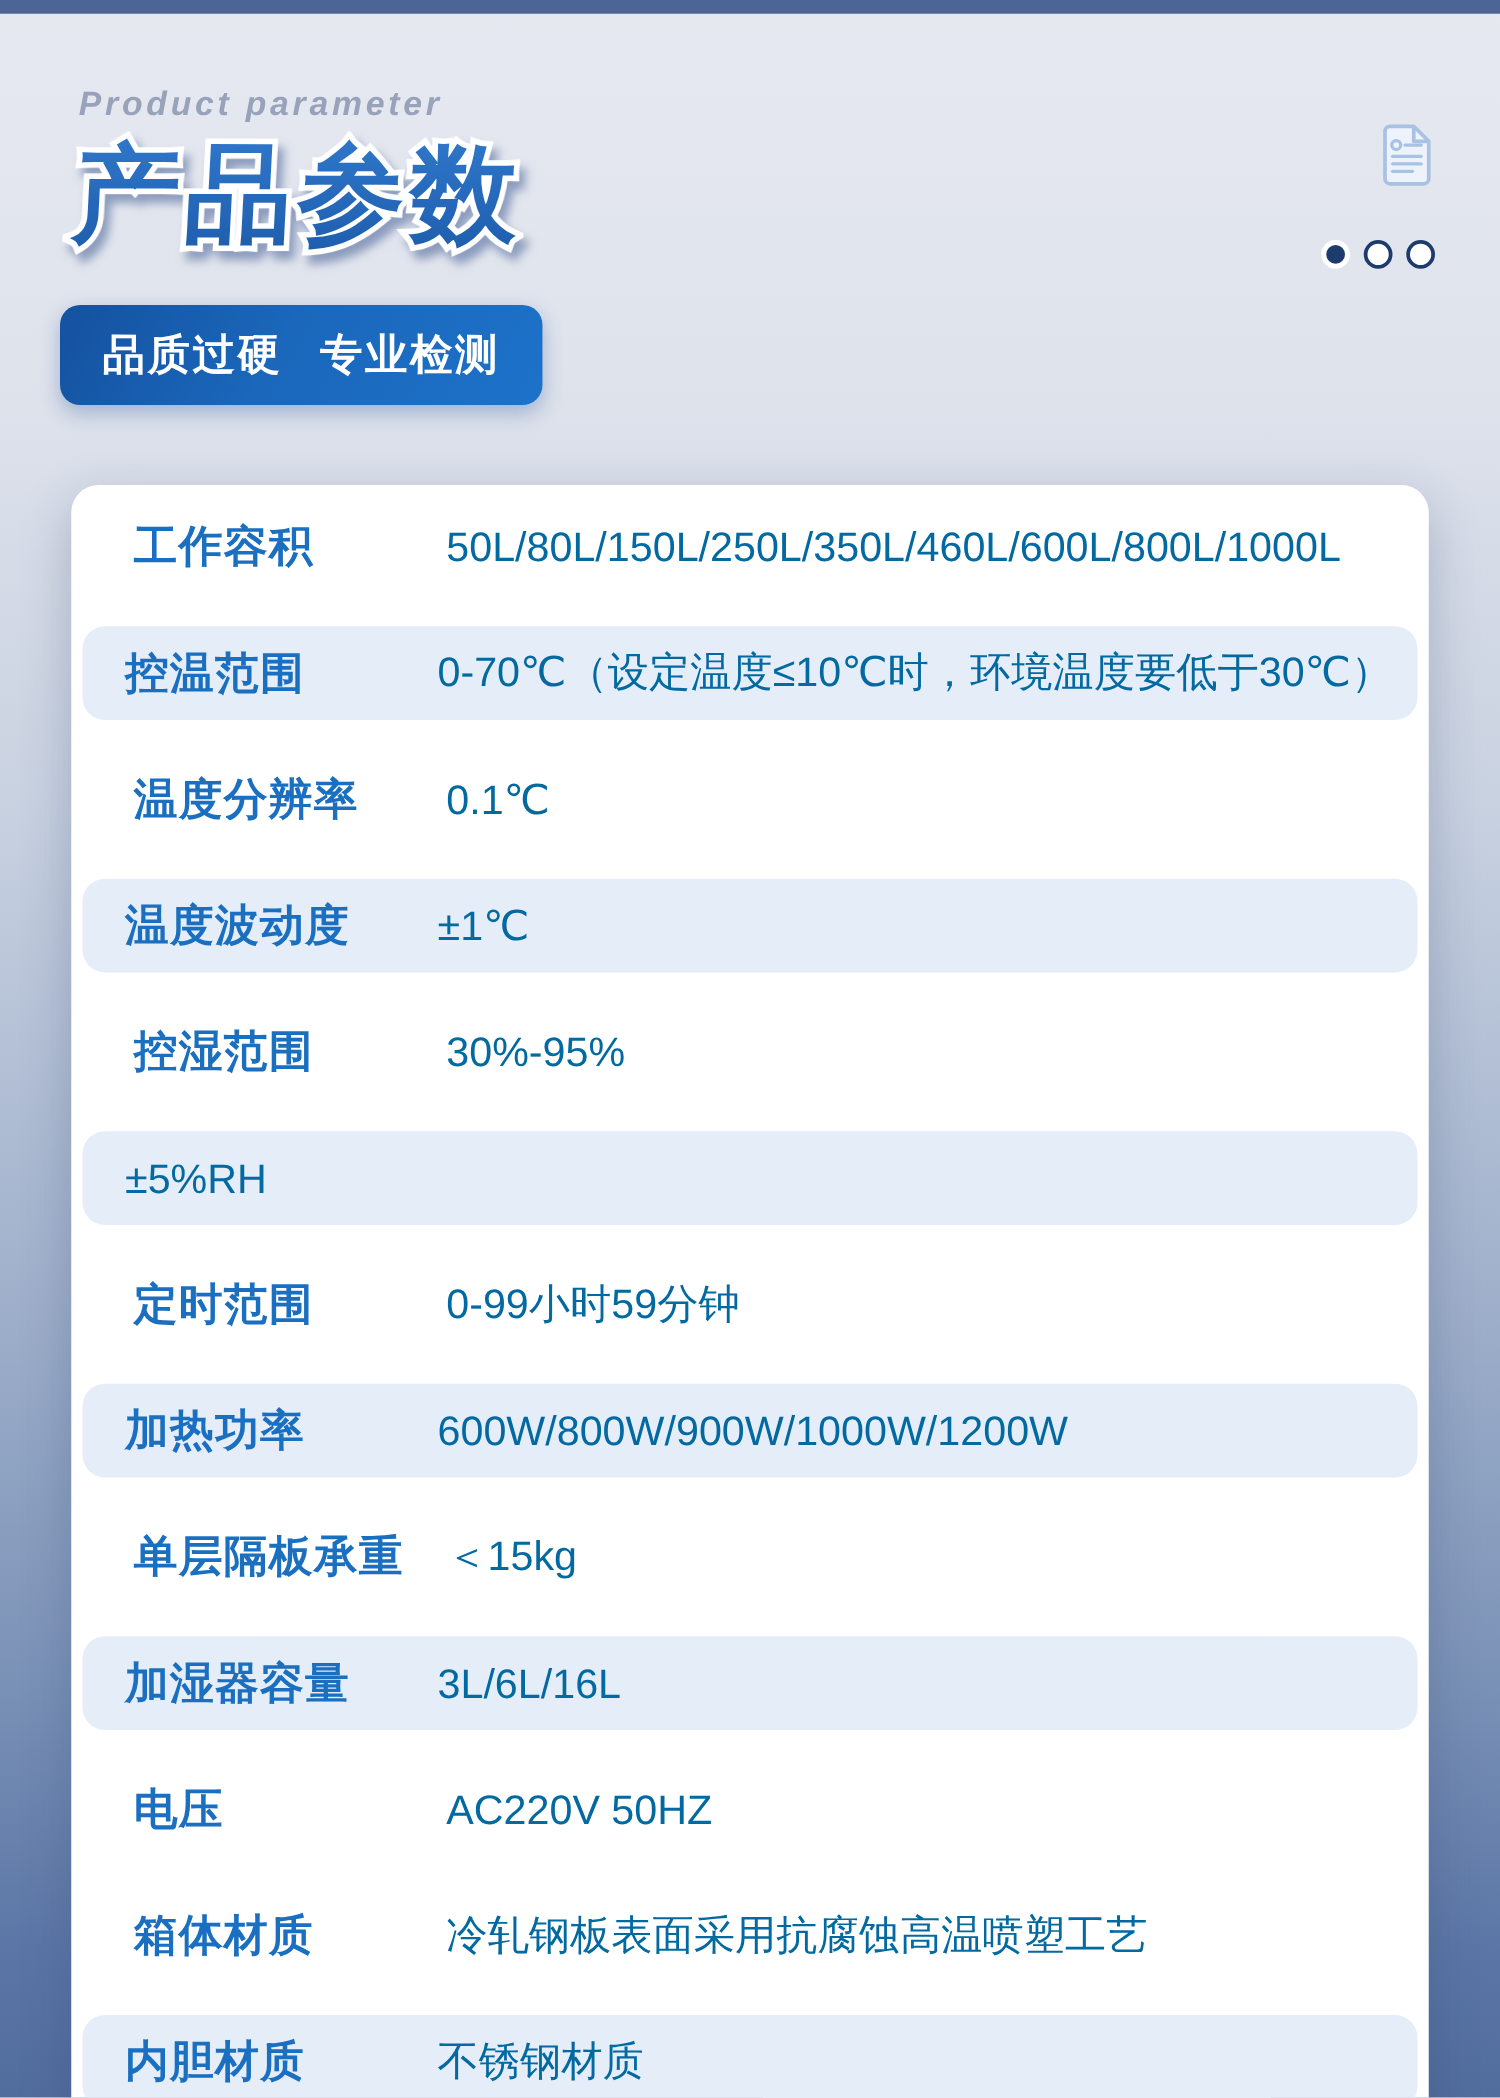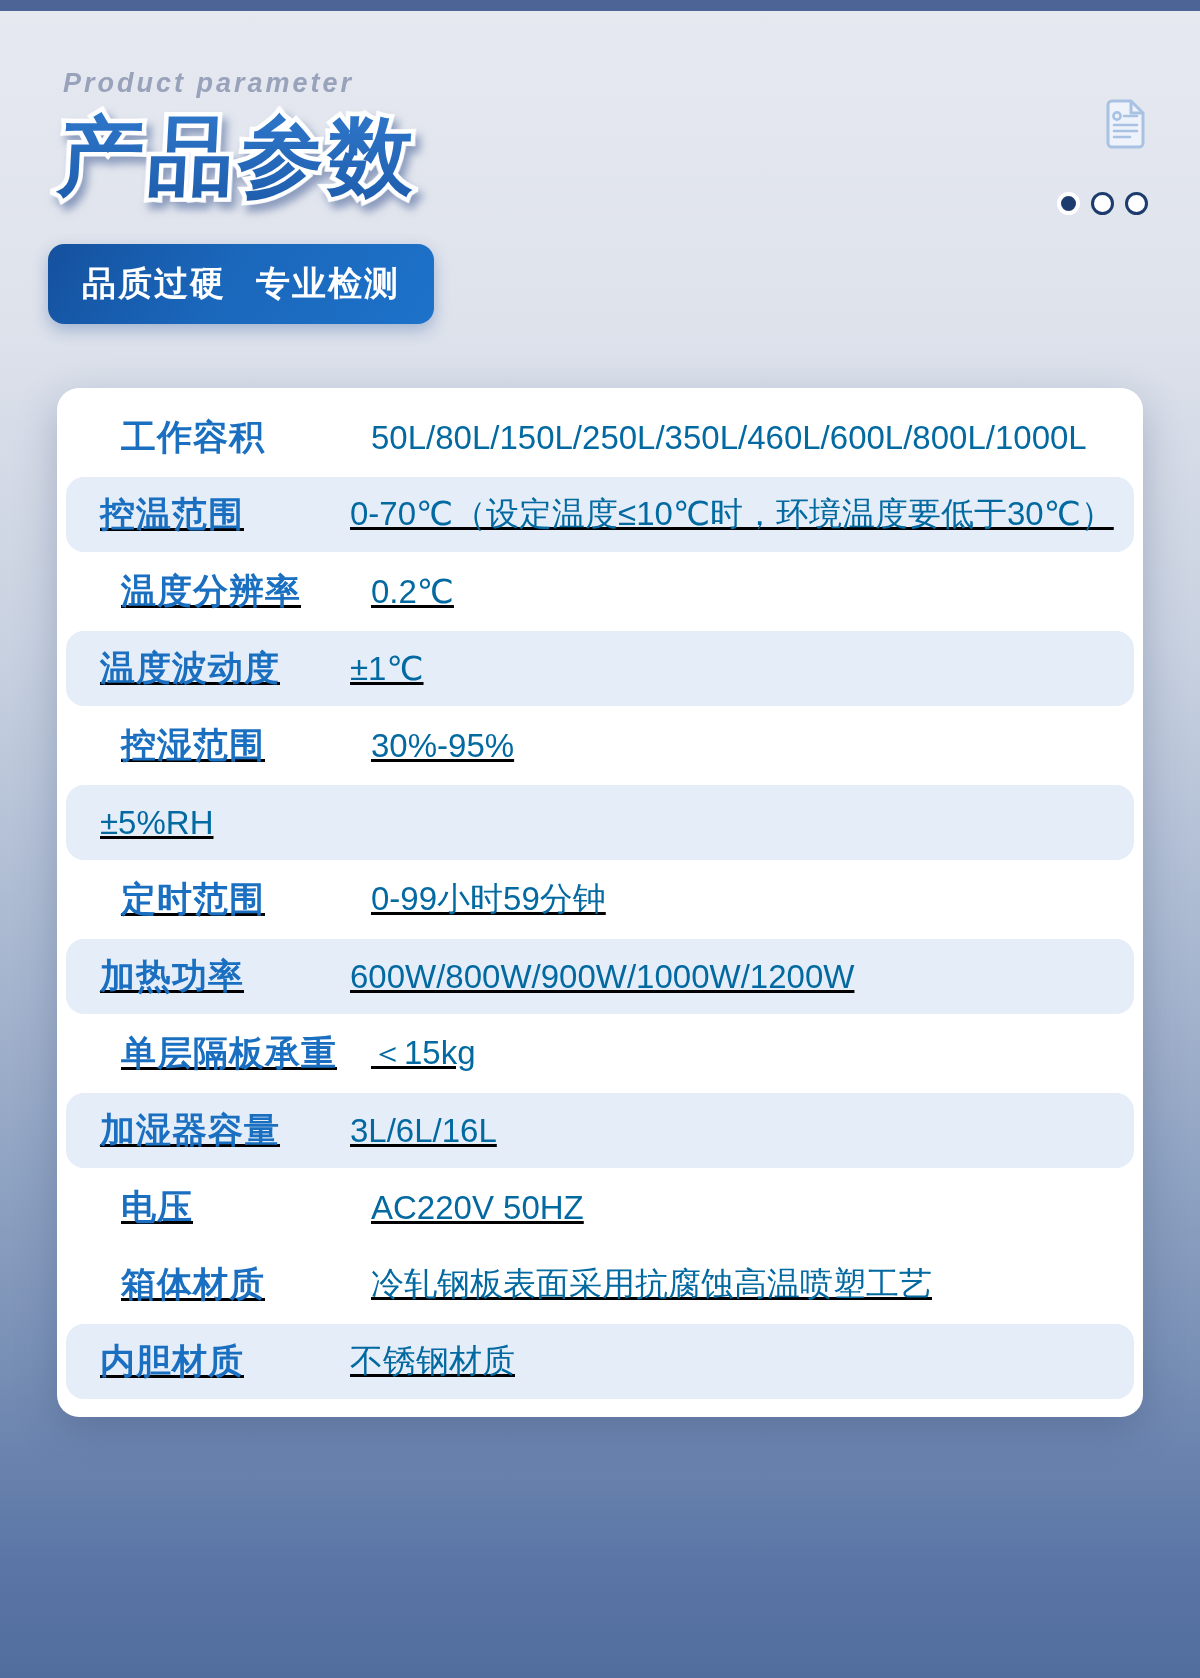--- a/index.html
+++ b/index.html
@@ -54,23 +54,23 @@
   .dot.active { background:#1d3c6d; border:4px solid #ffffff; }
   
   .card {
     position:absolute; left:57px; top:388px; width:1086px;
     border-radius:22px; background:#ffffff;
     box-shadow:0 14px 40px rgba(47,66,106,0.28);
     padding:12px 0 18px 0;
   }
   .row {
     height:75px; display:grid; grid-template-columns:250px 1fr;
-    align-items:center; padding-left:64px; white-space:nowrap;
+    align-items:center; padding-left:50px; white-space:nowrap;
   }
-  .row + .row { margin-top:2px;text-decoration:underline; }
+  .row + .row { margin-top:26px; }
   .row.shaded {
     margin-left:9px; margin-right:9px; padding-left:34px;
     background:#e5edf8; border-radius:18px;
   }
   .row .label { font-size:35px; font-weight:700; color:#1a6fc0; letter-spacing:1px; }
   .row .value { font-size:33px; font-weight:500; color:#0369a1; }
 </style>
 </head>
 <body>
 
@@ -110,21 +110,21 @@
     <div class="row">
       <span class="label">工作容积</span>
       <span class="value">50L/80L/150L/250L/350L/460L/600L/800L/1000L</span>
     </div>
     <div class="row shaded">
       <span class="label">控温范围</span>
       <span class="value">0-70℃（设定温度≤10℃时，环境温度要低于30℃）</span>
     </div>
     <div class="row">
       <span class="label">温度分辨率</span>
-      <span class="value">0.2℃</span>
+      <span class="value">0.1℃</span>
     </div>
     <div class="row shaded">
       <span class="label">温度波动度</span>
       <span class="value">±1℃</span>
     </div>
     <div class="row">
       <span class="label">控湿范围</span>
       <span class="value">30%-95%</span>
     </div>
     <div class="row shaded">

